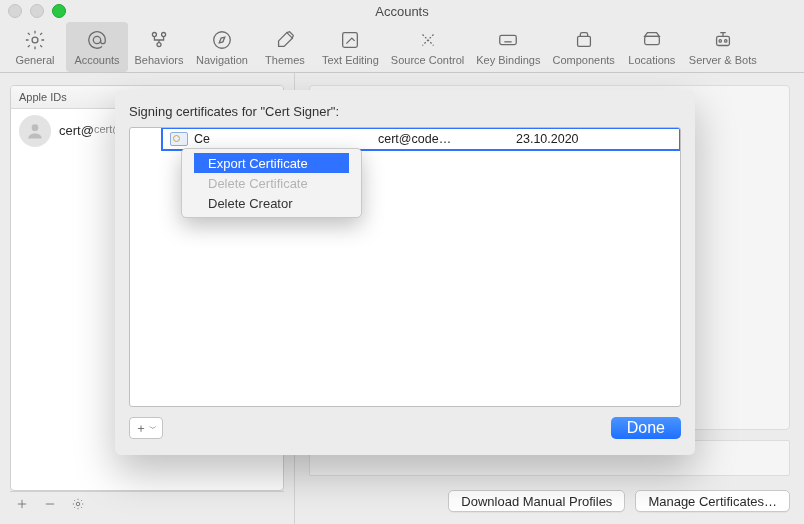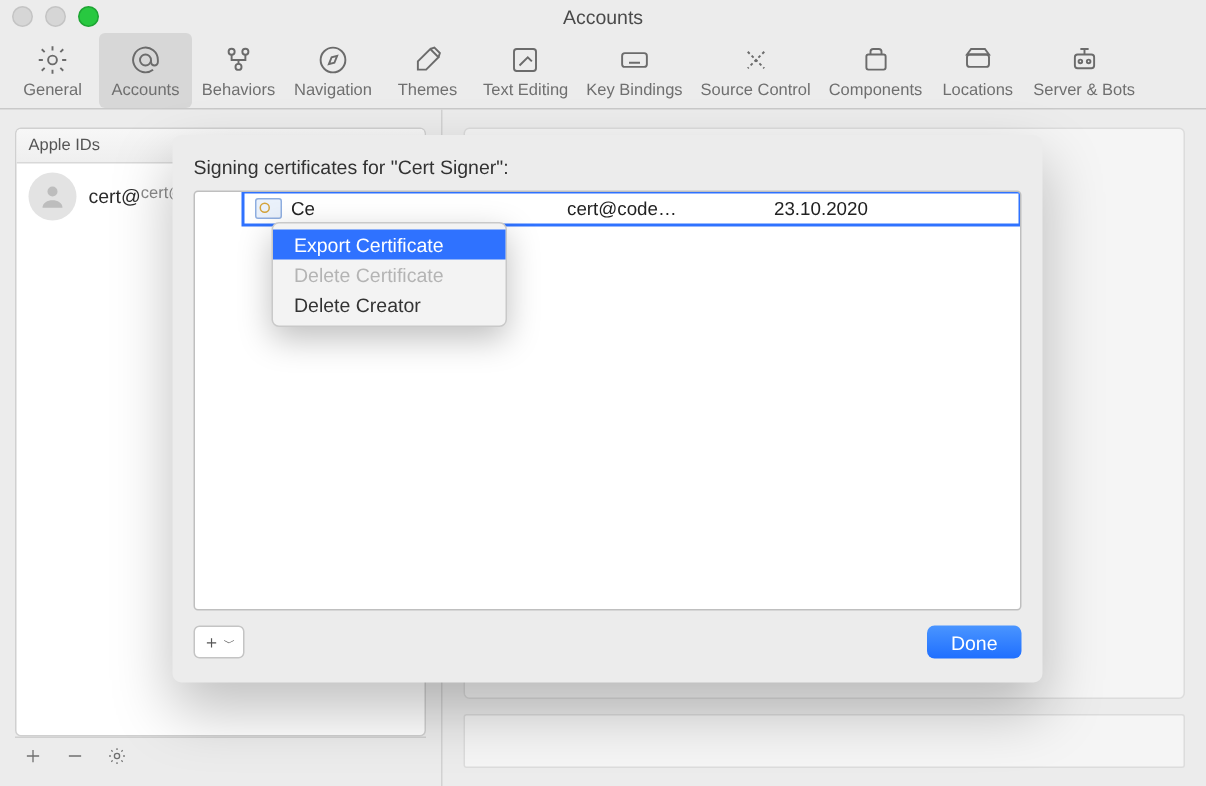--- a/index.html
+++ b/index.html
@@ -67,25 +67,25 @@
   .cert-icon{width:16px;height:12px;border:1.2px solid #8faee0;border-radius:2px;margin-right:6px;
     position:relative;background:#eaf1fb;}
   .cert-icon::after{content:"";position:absolute;left:2px;top:2px;width:5px;height:5px;
     border:1px solid #d4a33a;border-radius:50%;}
   .ct-body{flex:1;position:relative;}
   .sheet-footer{height:26px;display:flex;align-items:center;justify-content:space-between;
     margin-top:8px;}
   .add-menu-btn{width:32px;height:20px;background:#fff;border:1px solid #c4c4c4;border-radius:4px;
     display:flex;align-items:center;justify-content:center;gap:2px;font-size:12px;color:#555;}
   .done-btn{background:linear-gradient(#4a95ff,#1f6fff);color:#fff;border:none;border-radius:5px;
-    height:22px;padding:0 16px;font-size:13px;}
+    height:22px;padding:0 16px;font-size:16px;}
   
   .ctx{position:absolute;left:181px;top:148px;width:155px;background:#f3f3f3;
     border:1px solid #c9c9c9;border-radius:5px;box-shadow:0 8px 22px rgba(0,0,0,0.25);
-    padding:4px 0;z-index:50;}
+    padding:4px 12px;z-index:50;}
   .ctx-item{height:20px;display:flex;align-items:center;padding:0 14px;font-size:13px;}
   .ctx-item.hl{background:#2f72ff;color:#fff;}
   .ctx-item.disabled{color:#b4b4b4;}
 </style>
 </head>
 <body>
 
 <div class="titlebar">
   <div class="traffic">
     <div class="tl-dot tl-close"></div>
@@ -148,33 +148,33 @@
       <svg viewBox="0 0 24 24">
           <rect x="4" y="4" width="16" height="16" rx="2"></rect>
           <path d="M8 16l6-6 3 3"></path>
         </svg>
     </span>
     <span>Text Editing</span>
   </div>
   <div class="tb-item">
     <span class="tb-icon">
       <svg viewBox="0 0 24 24">
+          <path d="M6 6l12 12M18 6L6 18" stroke-dasharray="2 2"></path>
+        </svg>
+    </span>
+    <span>Source Control</span>
+  </div>
+  <div class="tb-item">
+    <span class="tb-icon">
+      <svg viewBox="0 0 24 24">
           <rect x="3" y="7" width="18" height="10" rx="2"></rect>
           <path d="M6 11h0M9 11h0M12 11h0M15 11h0M18 11h0M8 14h8"></path>
         </svg>
     </span>
     <span>Key Bindings</span>
-  </div>
-  <div class="tb-item">
-    <span class="tb-icon">
-      <svg viewBox="0 0 24 24">
-          <path d="M6 6l12 12M18 6L6 18" stroke-dasharray="2 2"></path>
-        </svg>
-    </span>
-    <span>Source Control</span>
   </div>
   <div class="tb-item">
     <span class="tb-icon">
       <svg viewBox="0 0 24 24">
           <rect x="5" y="8" width="14" height="11" rx="1.5"></rect>
           <path d="M8 8V6a2 2 0 0 1 2-2h4a2 2 0 0 1 2 2v2"></path>
         </svg>
     </span>
     <span>Components</span>
   </div>
@@ -234,20 +234,24 @@
             <circle cx="12" cy="12" r="3"></circle>
             <path d="M12 3v2M12 19v2M3 12h2M19 12h2M5.5 5.5l1.5 1.5M17 17l1.5 1.5M5.5 18.5L7 17M17 7l1.5-1.5"></path>
           </svg>
       </div>
     </div>
   </div>
 
   <div class="right-col">
     <div class="right-blank"></div>
     <div class="stub-section"></div>
+    <div class="right-btn-row">
+      <button class="mac-btn">Download Manual Profiles</button>
+      <button class="mac-btn">Manage Certificates…</button>
+    </div>
   </div>
 </div>
 
 <div class="sheet">
   <div class="sheet-title">Signing certificates for "Cert Signer":</div>
   <div class="cert-table">
     <div class="ct-body">
       <div class="ct-row sel">
         <div class="ct-cell ct-c1">
           <span class="cert-icon"></span>

